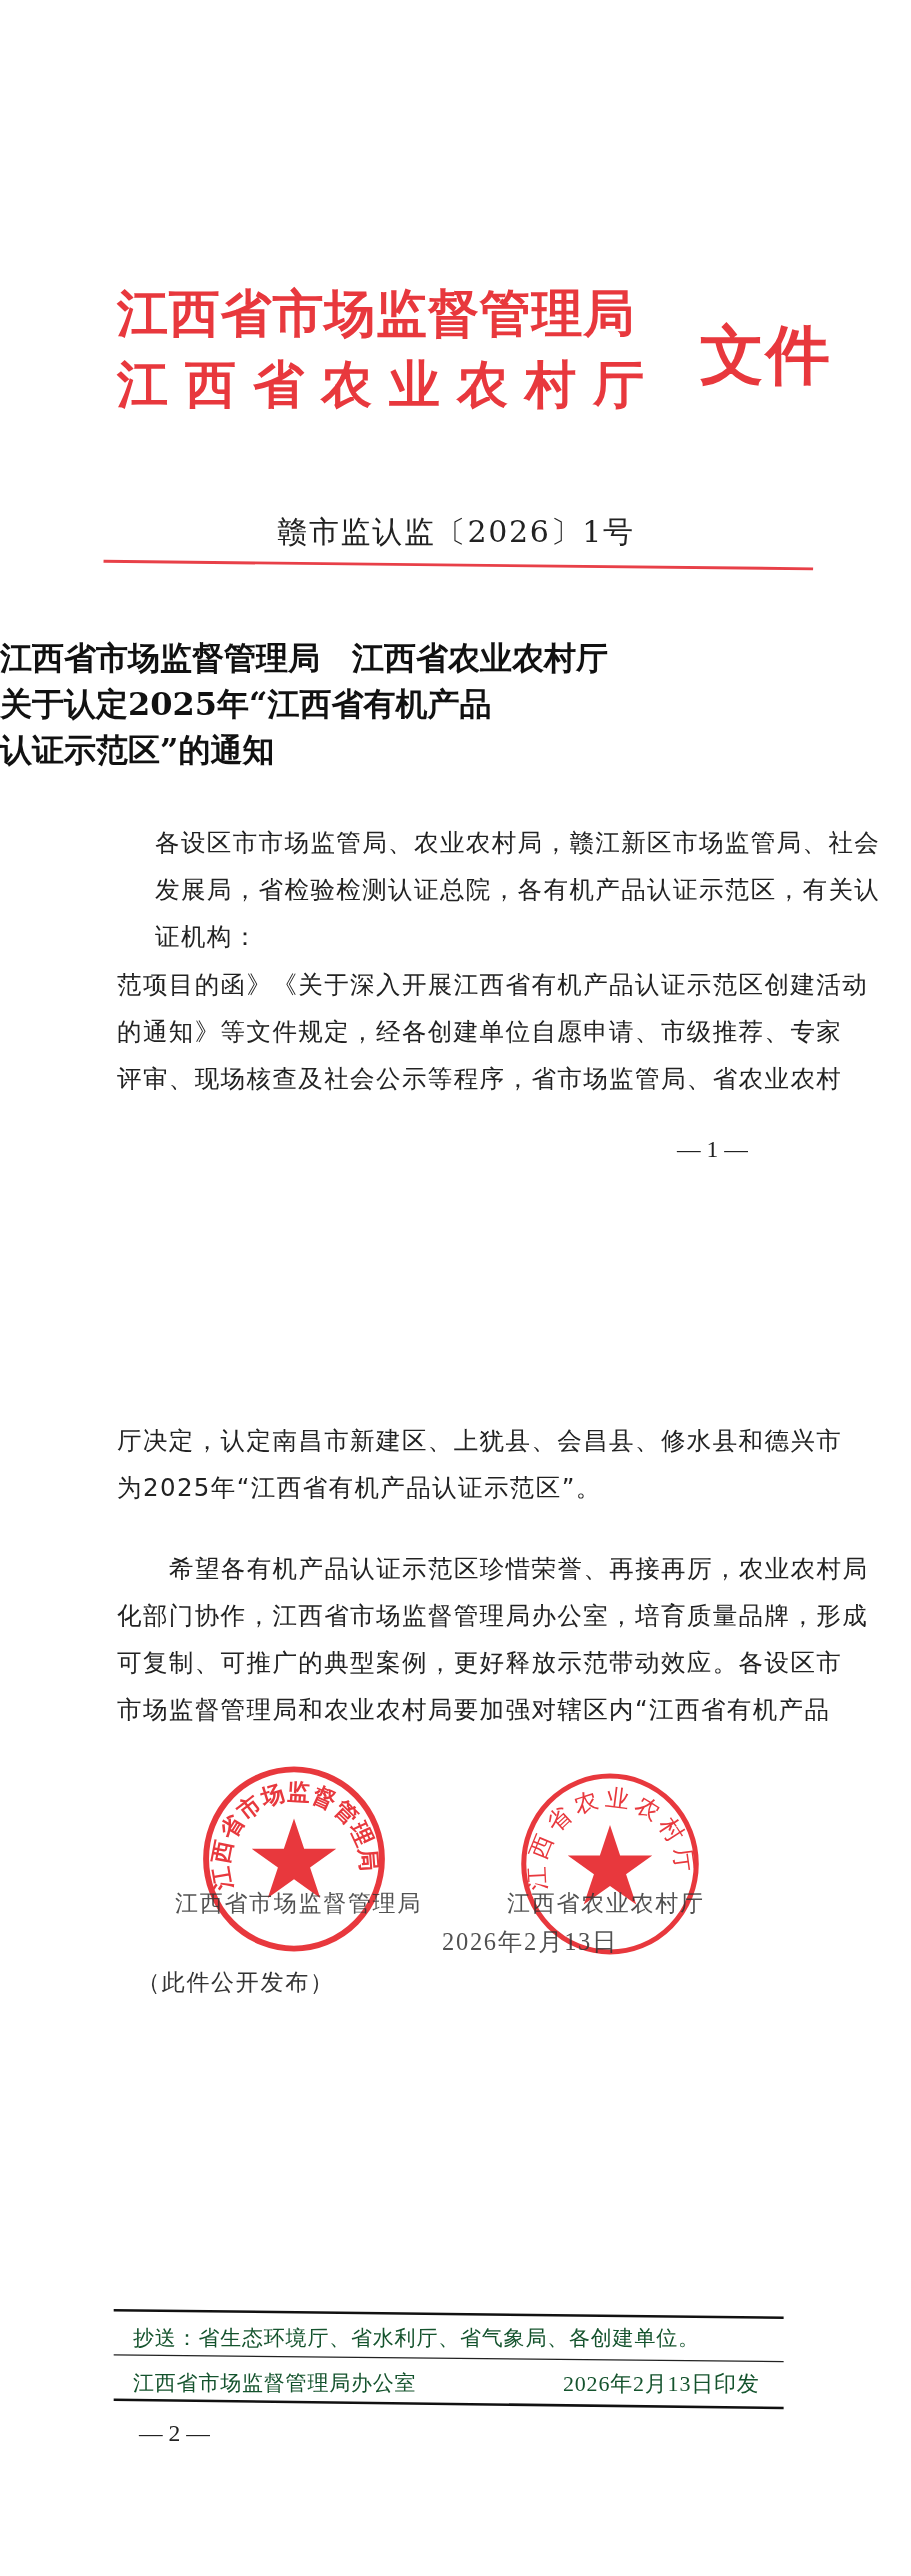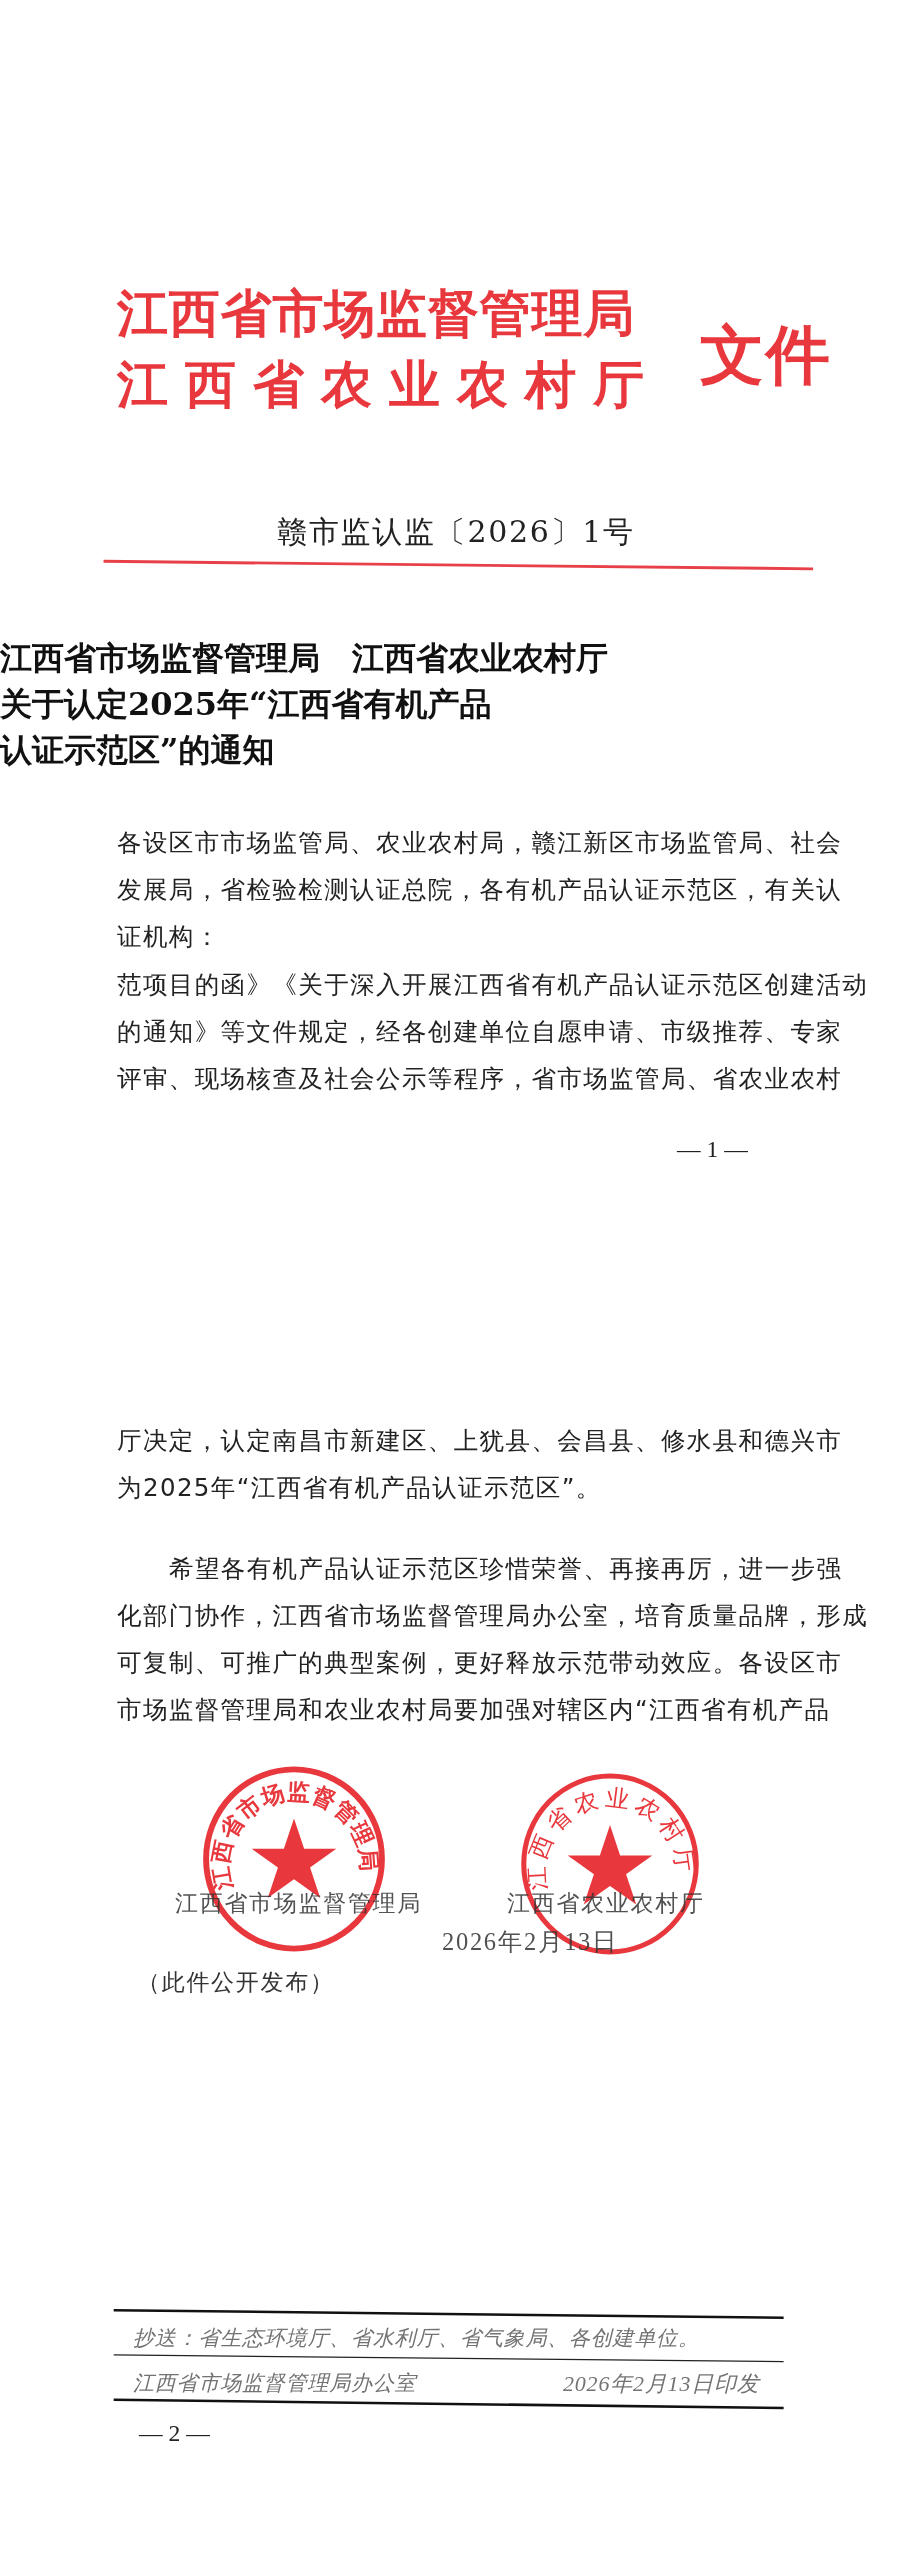--- a/index.html
+++ b/index.html
@@ -23,21 +23,21 @@
 
     .body-text { position: absolute; left: 117px; width: 692px; font-family: "DejaVu Sans", sans-serif; font-size: 24.5px; line-height: 47px; color: #222; letter-spacing: 1.4px; }
     .body-text .line { white-space: nowrap; height: 47px; }
     .indent { padding-left: 52px; }
 
     .page-num { position: absolute; font-family: "Liberation Serif", serif; font-size: 23.6px; color: #222; white-space: nowrap; }
 
     .signature { position: absolute; font-family: "DejaVu Sans", sans-serif; font-size: 23px; color: #333; white-space: nowrap; letter-spacing: 1.7px; }
 
     .seal { position: absolute; }
-    .footer-text { position: absolute; font-family: "DejaVu Sans", sans-serif; font-size: 21px; color: #737373; white-space: nowrap; letter-spacing: 0.8px; font-style: italic; }
+    .footer-text { position: absolute; font-family: "DejaVu Sans", sans-serif; font-size: 21px; color: #14532d; white-space: nowrap; letter-spacing: 0.8px; }
   </style>
 </head>
 <body>
 
 <div class="masthead">
   <div class="mast-line l1">江西省市场监督管理局</div>
   <div class="mast-line l2">江西省农业农村厅</div>
   <div class="mast-suffix">文件</div>
 </div>
 
@@ -46,41 +46,41 @@
 <svg class="red-rule-svg" width="718" height="17" viewBox="0 0 850 20">
   <line x1="3" y1="5" x2="843" y2="14" stroke="#e84048" stroke-width="3.5"></line>
 </svg>
 
 <div class="title">
   <div>江西省市场监督管理局　江西省农业农村厅</div>
   <div>关于认定2025年“江西省有机产品</div>
   <div>认证示范区”的通知</div>
 </div>
 
-<div class="body-text" style="top: 819px;">
+<div class="body-text" style="top: 819px; margin-left: 38px;">
   <div class="line">各设区市市场监管局、农业农村局，赣江新区市场监管局、社会</div>
   <div class="line">发展局，省检验检测认证总院，各有机产品认证示范区，有关认</div>
   <div class="line">证机构：</div>
 </div>
 
 <div class="body-text" style="top: 961px;">
   <div class="line">范项目的函》《关于深入开展江西省有机产品认证示范区创建活动</div>
   <div class="line">的通知》等文件规定，经各创建单位自愿申请、市级推荐、专家</div>
   <div class="line">评审、现场核查及社会公示等程序，省市场监管局、省农业农村</div>
 </div>
 
 <div class="page-num" style="left: 677px; top: 1136px;">— 1 —</div>
 
 <div class="body-text" style="top: 1417px;">
   <div class="line">厅决定，认定南昌市新建区、上犹县、会昌县、修水县和德兴市</div>
   <div class="line">为2025年“江西省有机产品认证示范区”。</div>
 </div>
 
 <div class="body-text" style="top: 1545px;">
-  <div class="line indent">希望各有机产品认证示范区珍惜荣誉、再接再厉，进一步强</div>
+  <div class="line indent">希望各有机产品认证示范区珍惜荣誉、再接再厉，农业农村局</div>
   <div class="line">化部门协作，江西省市场监督管理局办公室，培育质量品牌，形成</div>
   <div class="line">可复制、可推广的典型案例，更好释放示范带动效应。各设区市</div>
   <div class="line">市场监督管理局和农业农村局要加强对辖区内“江西省有机产品</div>
 </div>
 
 <svg class="seal" style="left: 201px; top: 1766px;" width="186" height="186" viewBox="0 0 220 220">
   <defs>
     <path id="arcL" d="M 40 150 A 78 78 0 1 1 182 150"></path>
   </defs>
   <ellipse cx="110" cy="110" rx="104" ry="106" fill="none" stroke="#e8383d" stroke-width="7"></ellipse>

